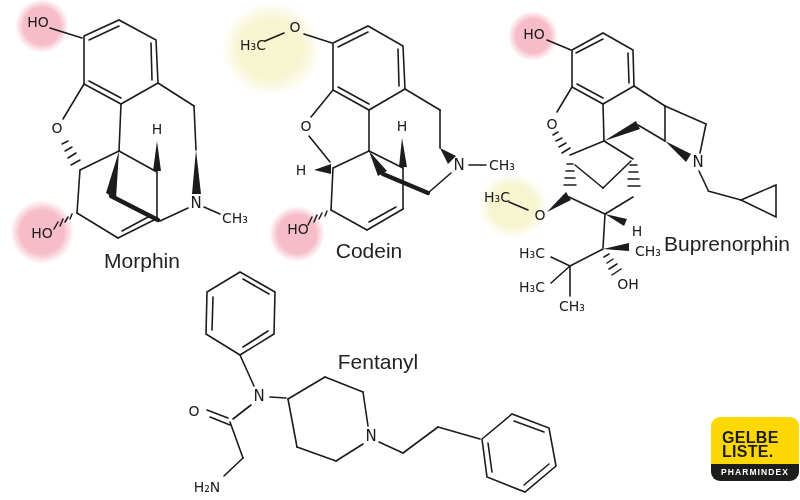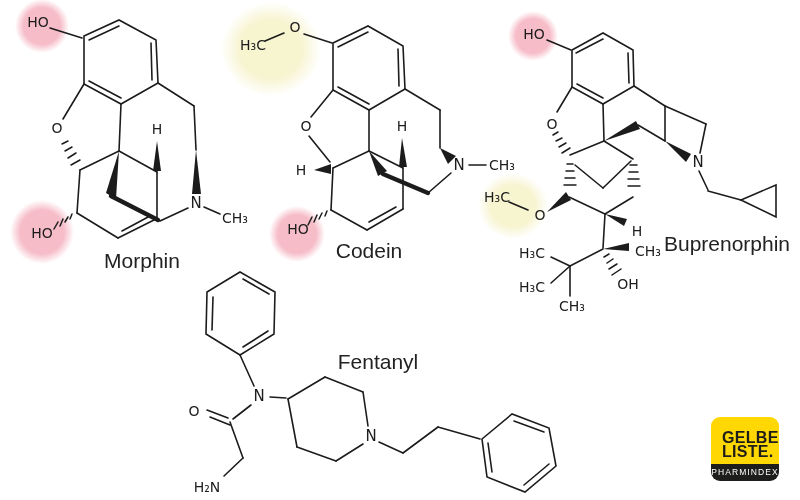--- a/index.html
+++ b/index.html
@@ -7,24 +7,24 @@
           font-family:"Liberation Sans",sans-serif;border-radius:21px;}
   svg{position:absolute;left:0;top:0;}
   .bond{stroke:#1c1c1c;stroke-width:1.6;stroke-linecap:round;fill:none;}
   .bold{stroke:#1c1c1c;stroke-width:4.4;stroke-linecap:round;}
   .hash{stroke:#1c1c1c;stroke-width:1.5;stroke-linecap:round;}
   .wedge{fill:#1c1c1c;stroke:none;}
   .atom{font-family:"DejaVu Sans",sans-serif;font-size:14px;fill:#1c1c1c;text-anchor:middle;}
   .atom-n{font-family:"DejaVu Sans",sans-serif;font-size:15px;fill:#1c1c1c;text-anchor:middle;}
   .molname{font-family:"Liberation Sans",sans-serif;font-size:21px;fill:#222222;text-anchor:middle;}
   
-  .logo{position:absolute;left:711px;top:417px;width:68px;}
+  .logo{position:absolute;left:711px;top:417px;width:88px;}
   .logo-yellow{background:#ffd702;border-radius:9px 9px 0 0;padding:14px 6px 5px 11px;}
   .logo-line{font-weight:bold;font-size:16px;line-height:14px;color:#1d1d1b;letter-spacing:0.3px;}
-  .logo-bar{background:#1d1d1b;color:#ffffff;font-weight:normal;font-size:8.5px;letter-spacing:1.1px;
+  .logo-bar{background:#1d1d1b;color:#ffffff;font-weight:bold;font-size:8.5px;letter-spacing:1.1px;
             text-align:center;padding:3px 0 4px 0;border-radius:0 0 9px 9px;}
 </style>
 </head>
 <body>
 
 <div class="canvas">
 
 <svg width="800" height="500" viewBox="0 0 800 500">
   <defs>
     <radialGradient id="pinkGrad">

